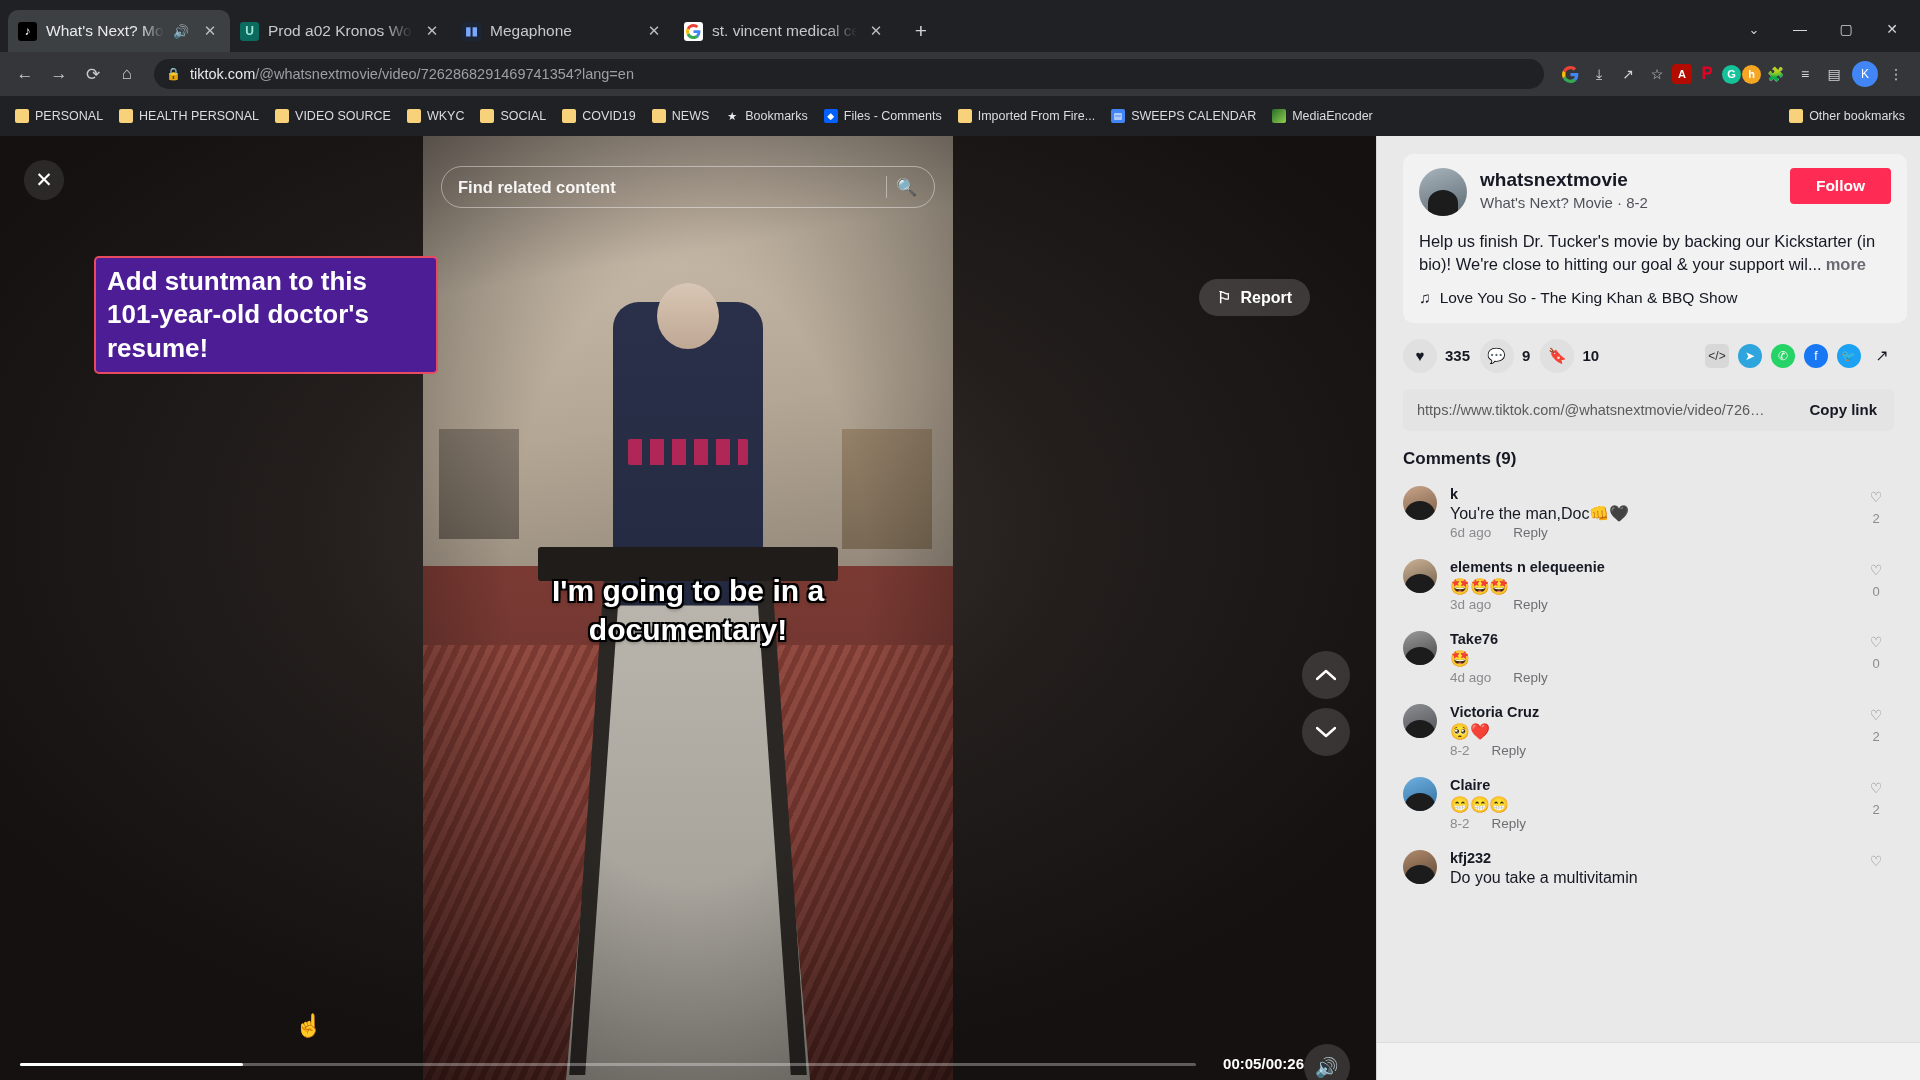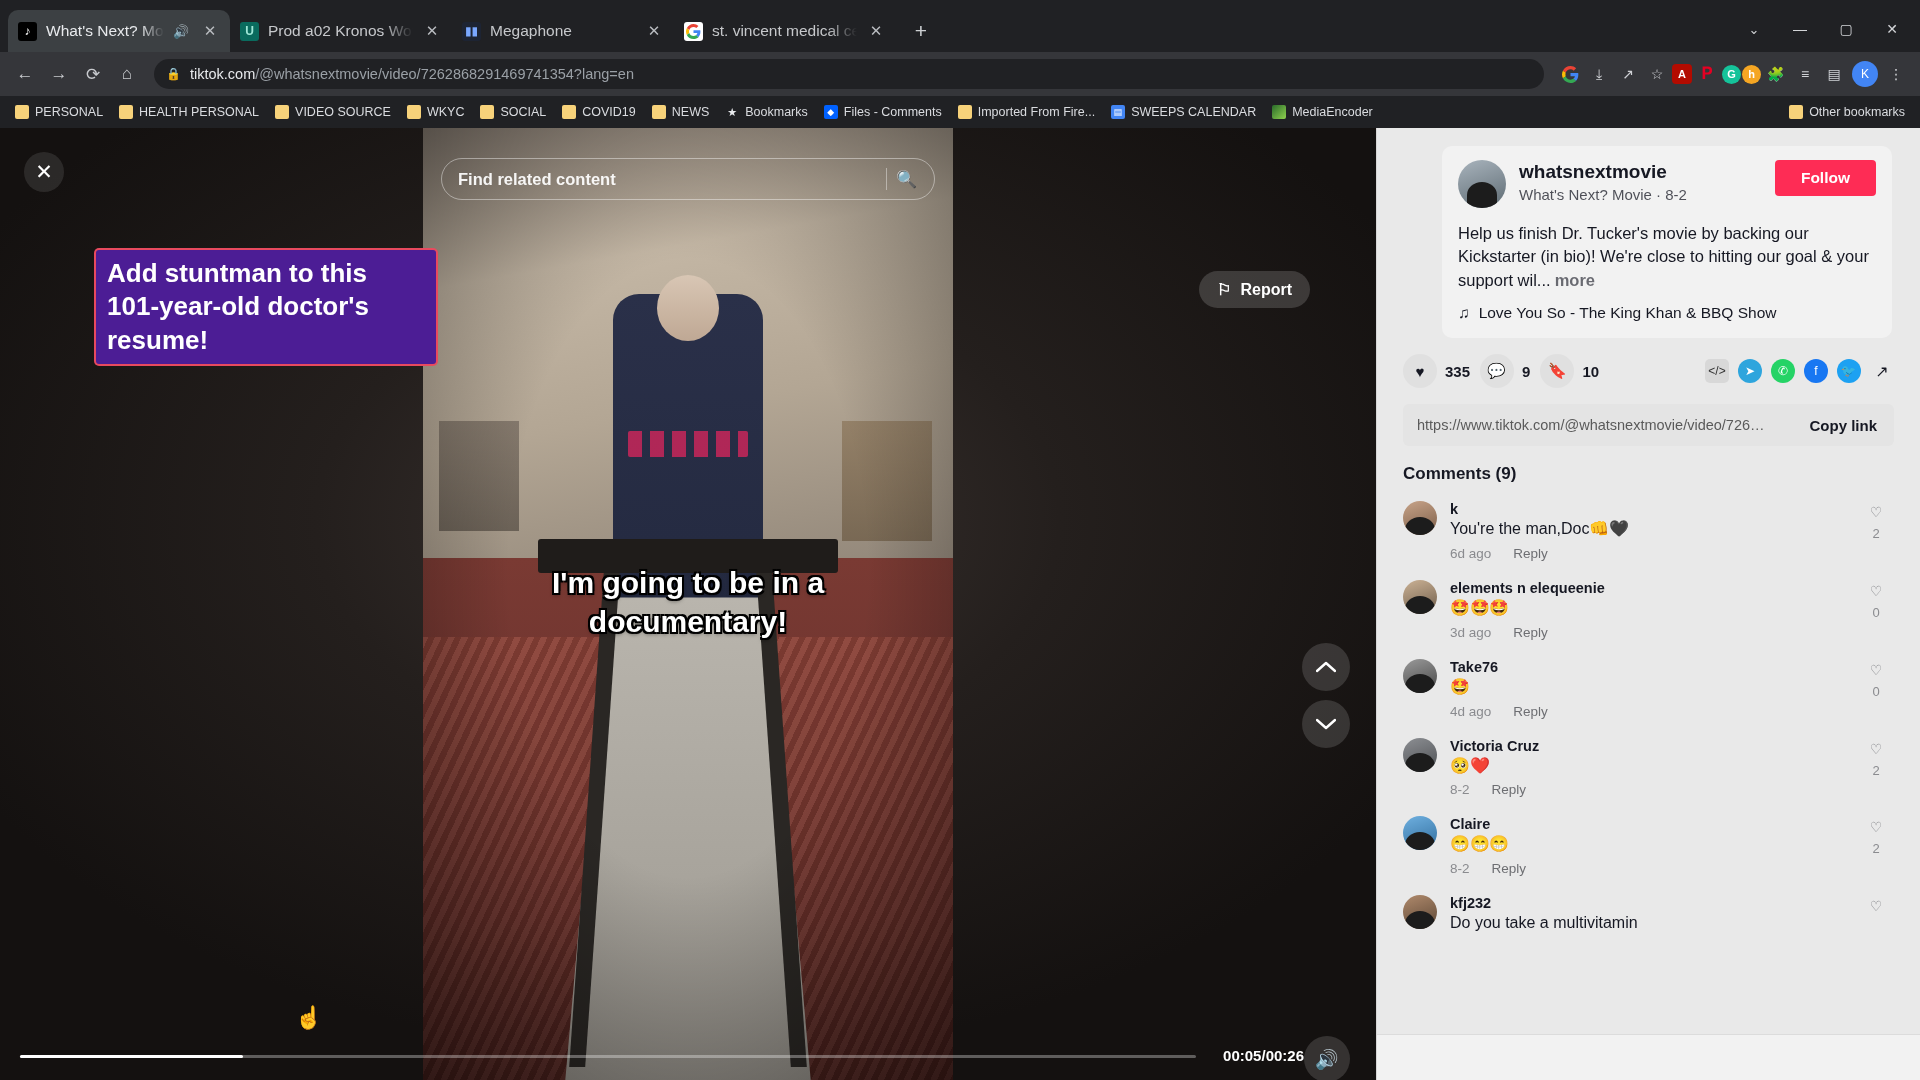--- a/index.html
+++ b/index.html
@@ -84,21 +84,21 @@
     overflow:hidden; position:relative;
   }
   .avatar-btn{
     width:26px; height:26px; border-radius:50%; background:#4285f4;
     color:#fff; display:flex; align-items:center; justify-content:center;
     font-size:12px; margin:0 3px;
   }
 
   
   .bookmarkbar{
-    height:32px; background:#202124; display:flex; align-items:center;
+    height:40px; background:#202124; display:flex; align-items:center;
     padding:0 8px; gap:2px; font-size:12.5px; color:#dadce0; overflow:hidden;
   }
   .bm{ display:flex; align-items:center; gap:6px; padding:3px 7px; border-radius:4px;
        white-space:nowrap; flex:0 0 auto; }
   .bm .bmico{ width:14px; height:14px; flex:0 0 auto; display:flex;
               align-items:center; justify-content:center; font-size:11px; }
   .folder-ico{ background:#f7d27a; border-radius:2px; width:13px; height:11px; }
   .bm-right{ margin-left:auto; display:flex; align-items:center; flex:0 0 auto; }
 
   
@@ -261,21 +261,21 @@
     position:absolute; left:295px; bottom:75px; z-index:7;
     font-size:22px; color:#2d7de0;
   }
 
   
   .panel{
     width:544px; flex:0 0 544px; background:#e9e9e9;
     display:flex; flex-direction:column; overflow:hidden;
     border-left:1px solid #d6d6d6;
   }
-  .panel-top{ padding:18px 28px 0 26px;margin-left:39px; }
+  .panel-top{ padding:18px 13px 0 26px; }
   .card{
     background:#f2f2f2; border-radius:10px; padding:14px 16px 16px 16px;
   }
   .authorrow{ display:flex; align-items:flex-start; gap:13px; }
   .avatar{
     width:48px; height:48px; border-radius:50%; flex:0 0 auto;
     background:linear-gradient(160deg,#a9b4bd,#5d6a72);
     position:relative; overflow:hidden;
   }
   .avatar::after{
@@ -342,21 +342,21 @@
 
   .commentshead{
     padding:18px 26px 8px 26px; font-size:17px; font-weight:bold; color:#161823;
   }
   .commentlist{ flex:1 1 auto; overflow:hidden; padding:0 26px; }
   .comment{ display:flex; gap:13px; padding:9px 0 10px 0; }
   .cav{ width:34px; height:34px; border-radius:50%; flex:0 0 auto; }
   .cbody{ flex:1 1 auto; min-width:0; }
   .cname{ font-size:14.5px; font-weight:bold; color:#161823; }
   .ctext{ font-size:16px; color:#161823; margin-top:2px; line-height:1.3; }
-  .cmeta{ display:flex; gap:22px; margin-top:6px; font-size:13.5px; color:#8a8b8f; }
+  .cmeta{ display:flex; gap:22px; margin-top:0; font-size:13.5px; color:#8a8b8f; }
   .cmeta .reply{ color:#6d6e72; }
   .cright{
     flex:0 0 auto; width:36px; display:flex; flex-direction:column;
     align-items:center; gap:6px; padding-top:3px;
   }
   .cheart{ font-size:14px; color:#8a8b8f; }
   .clikes{ font-size:13px; color:#8a8b8f; }
 
   .loginbar{
     flex:0 0 auto; height:72px; background:#f2f2f2; border-top:1px solid #dcdcdc;

